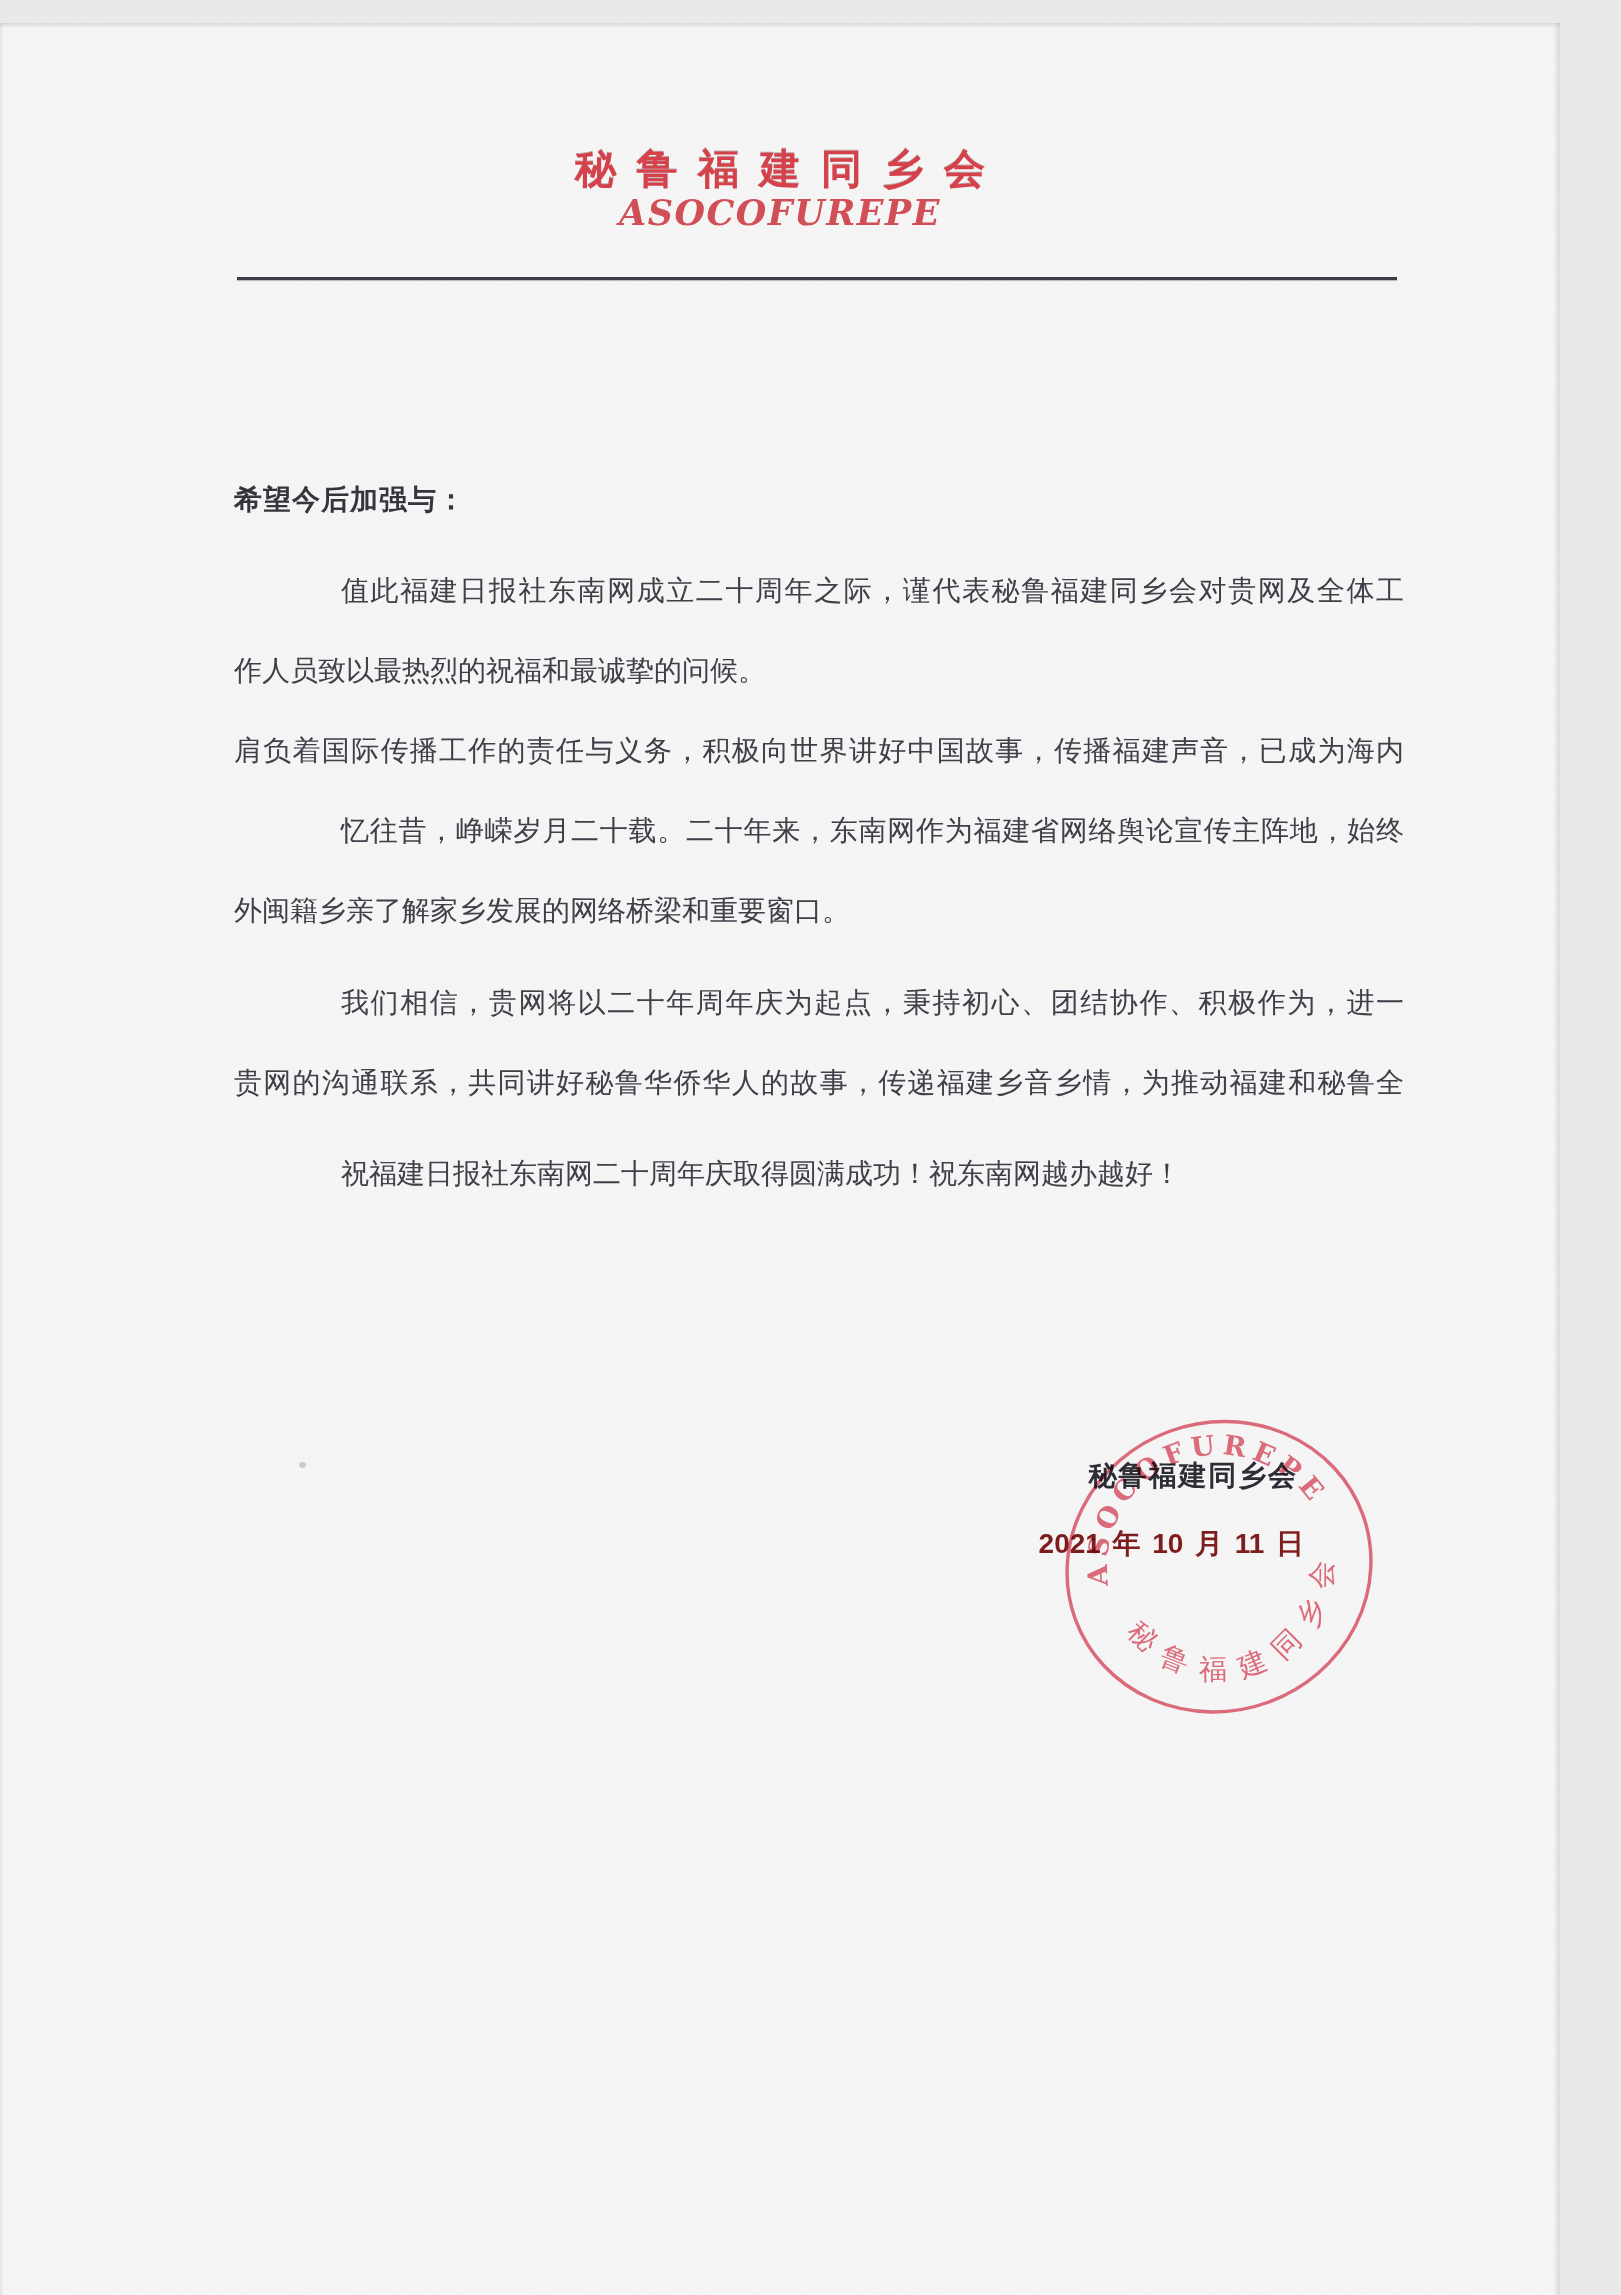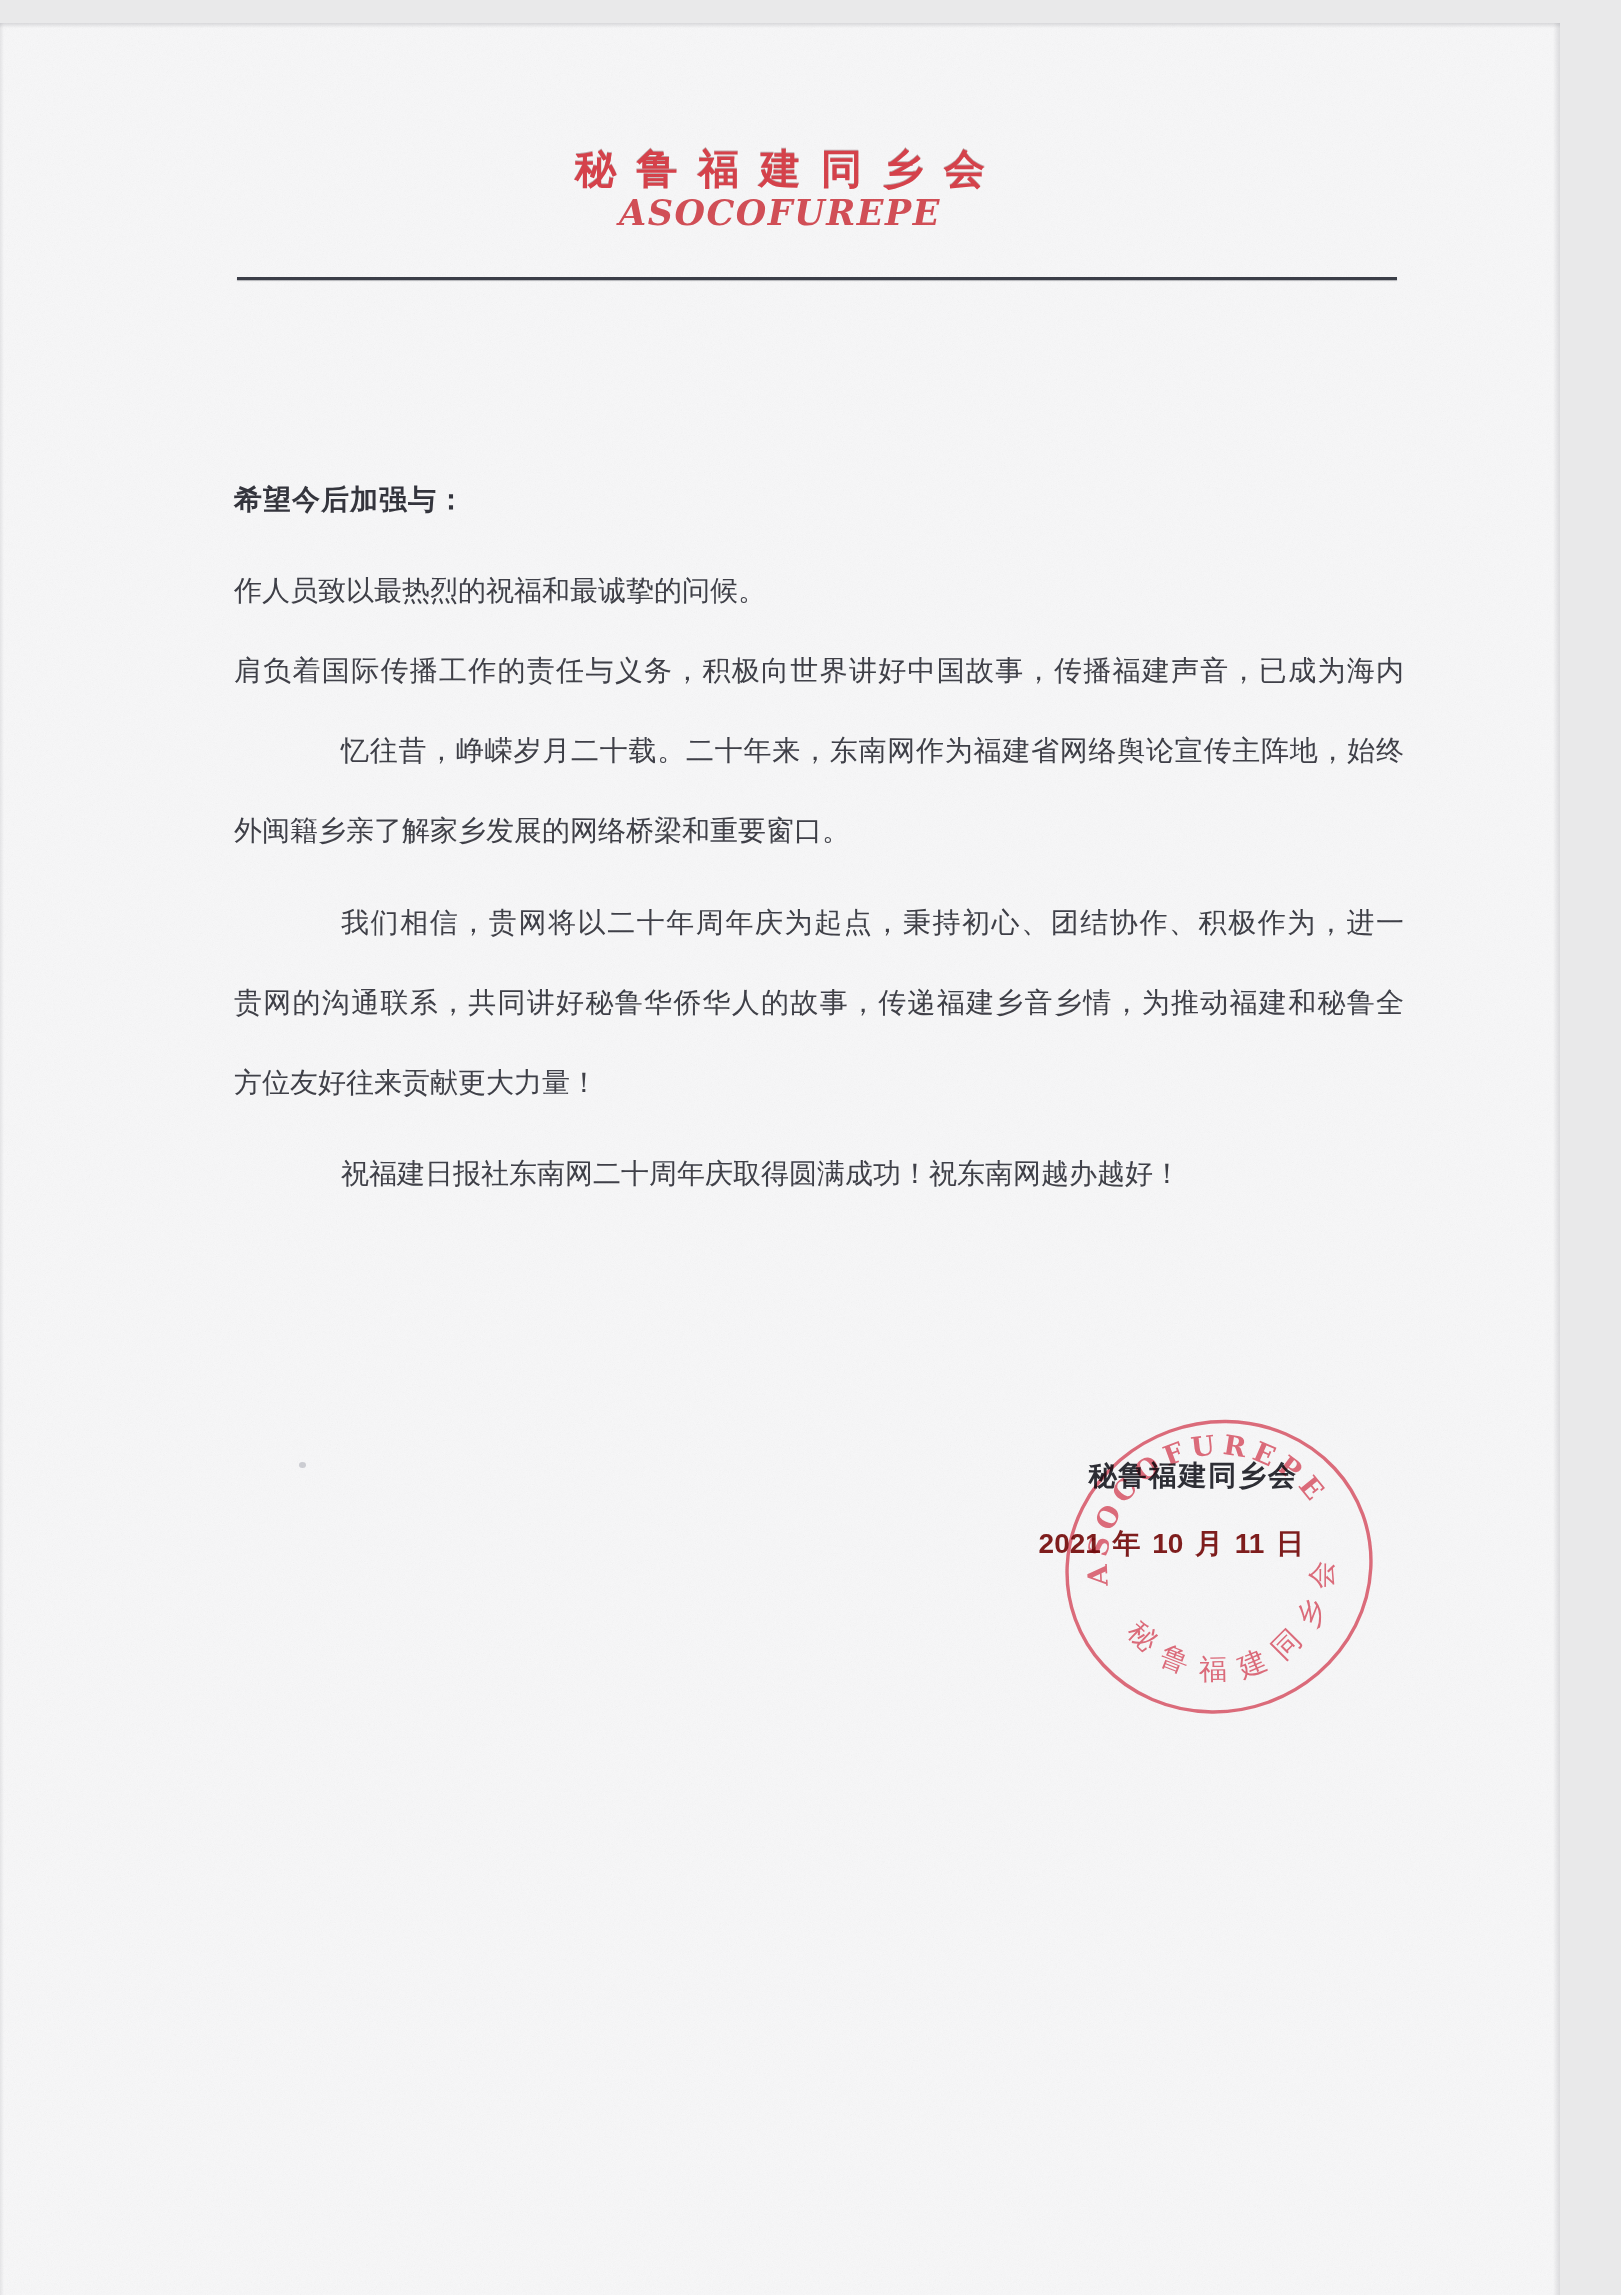--- a/index.html
+++ b/index.html
@@ -115,27 +115,27 @@
 <div class="page">
 
   <div class="org-cn">秘鲁福建同乡会</div>
   <div class="org-latin">ASOCOFUREPE</div>
   <div class="header-rule"></div>
 
 
   <div class="salutation">希望今后加强与：</div>
 
   <div class="body-block">
+    <div class="bline ind just">值此福建日报社东南网成立二十周年之际，谨代表秘鲁福建同乡会对贵网及全体工</div>
     <div class="bline">作人员致以最热烈的祝福和最诚挚的问候。</div>
     <div class="bline just">肩负着国际传播工作的责任与义务，积极向世界讲好中国故事，传播福建声音，已成为海内</div>
     <div class="bline ind just">忆往昔，峥嵘岁月二十载。二十年来，东南网作为福建省网络舆论宣传主阵地，始终</div>
     <div class="bline">外闽籍乡亲了解家乡发展的网络桥梁和重要窗口。</div>
     <div class="bline ind just gap">我们相信，贵网将以二十年周年庆为起点，秉持初心、团结协作、积极作为，进一</div>
     <div class="bline just">贵网的沟通联系，共同讲好秘鲁华侨华人的故事，传递福建乡音乡情，为推动福建和秘鲁全</div>
-    <div class="bline">方位友好往来贡献更大力量！</div>
     <div class="bline ind gap">祝福建日报社东南网二十周年庆取得圆满成功！祝东南网越办越好！</div>
   </div>
 
   <div class="sig-name">秘鲁福建同乡会</div>
   <div class="sig-date">2021 年 10 月 11 日</div>
 
   <svg class="stamp" viewBox="0 0 698 665" xmlns="http://www.w3.org/2000/svg">
     <defs>
       <path id="arcTop" d="M 119 332 A 230 230 0 1 1 579 332" fill="none"></path>
       <path id="arcBottom" d="M 119 332 A 230 230 0 1 0 579 332" fill="none"></path>

